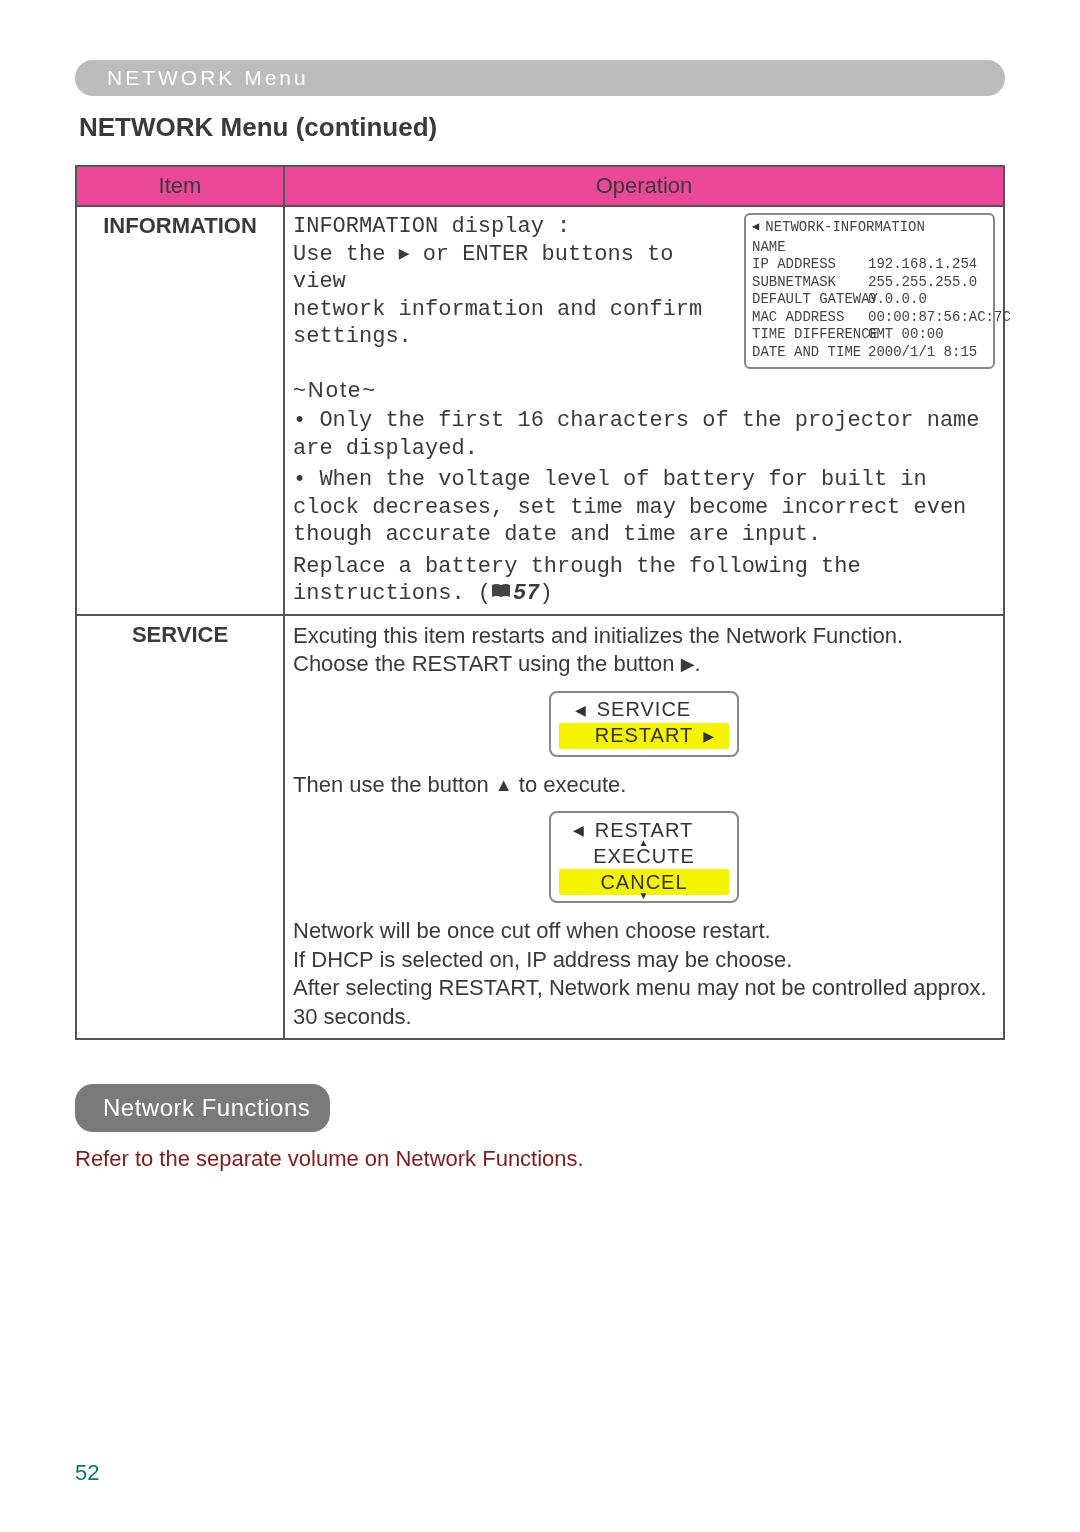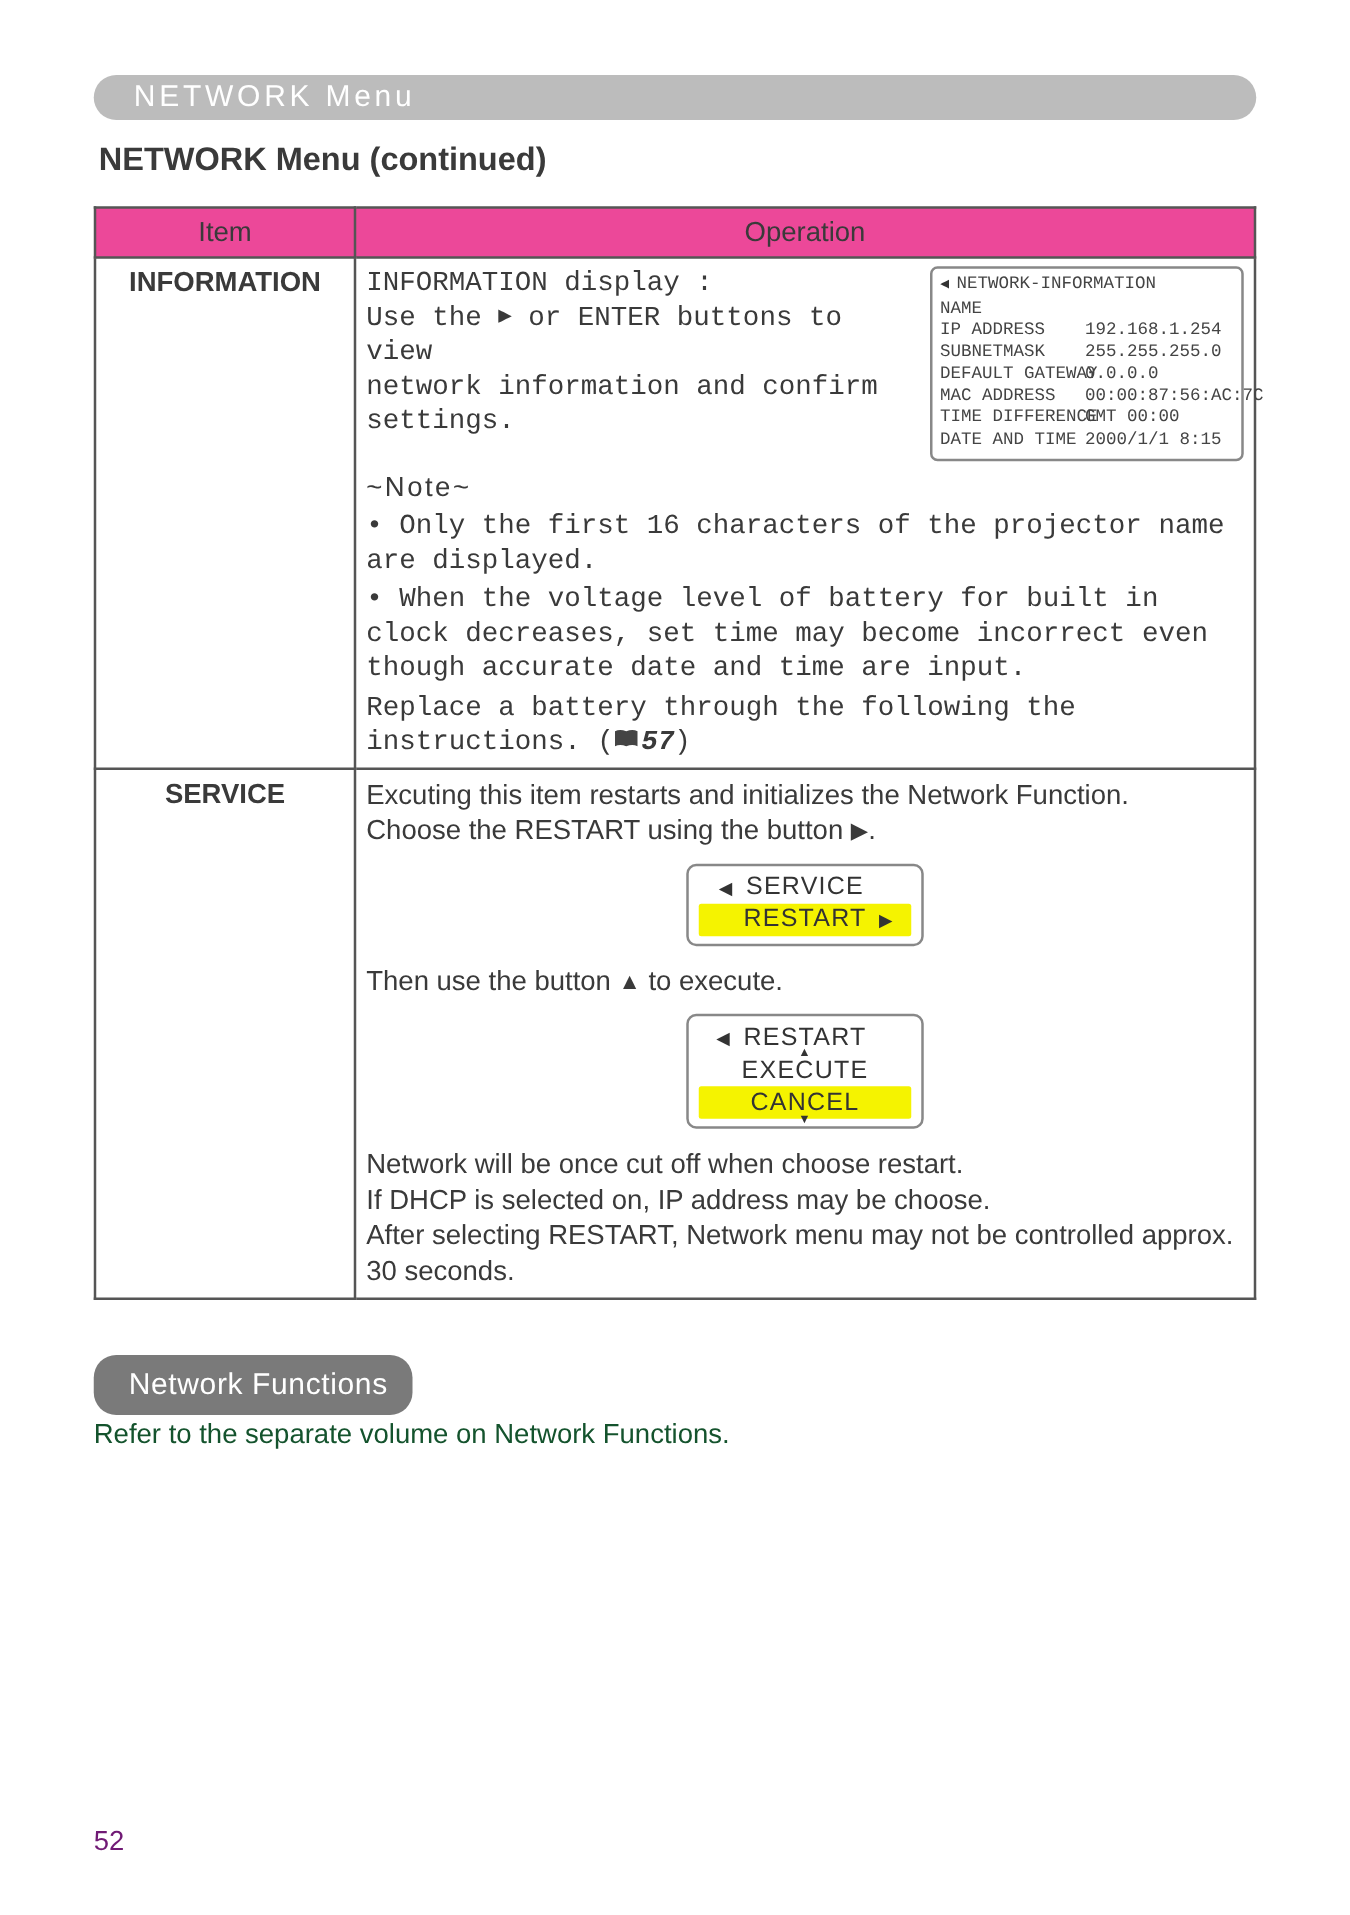--- a/index.html
+++ b/index.html
@@ -18,21 +18,21 @@
     position: relative;
   }
   .header-pill {
     background: #bcbcbc;
     color: #fff;
     border-radius: 20px;
     height: 36px;
     display: flex;
     align-items: center;
     padding-left: 32px;
-    font-size: 24px;
+    font-size: 21px;
     letter-spacing: 3px;
     margin-bottom: 16px;
     font-weight: 400;
   }
   .section-title {
     font-weight: bold;
     font-size: 26px;
     color: #3a3a3a;
     margin: 8px 0 22px 4px;
   }
@@ -136,30 +136,30 @@
     border-radius: 18px;
     height: 48px;
     display: inline-flex;
     align-items: center;
     padding: 0 20px 0 28px;
     font-size: 24px;
     margin-top: 44px;
     letter-spacing: 0.5px;
   }
   .func-text {
-    margin-top: 2px;
+    margin-top: 14px;
     font-size: 22px;
-    color: #14532d;
+    color: #7f1d1d;
   }
   .page-num {
     position: absolute;
     left: 75px;
     bottom: 46px;
     font-size: 22px;
-    color: #701a75;
+    color: #0f766e;
   }
   .arrow-inline { font-size: 18px; vertical-align: middle; }
 </style>
 </head>
 <body>
 
 <div class="page">
 
   <div class="header-pill">
     <span>NETWORK Menu</span>

